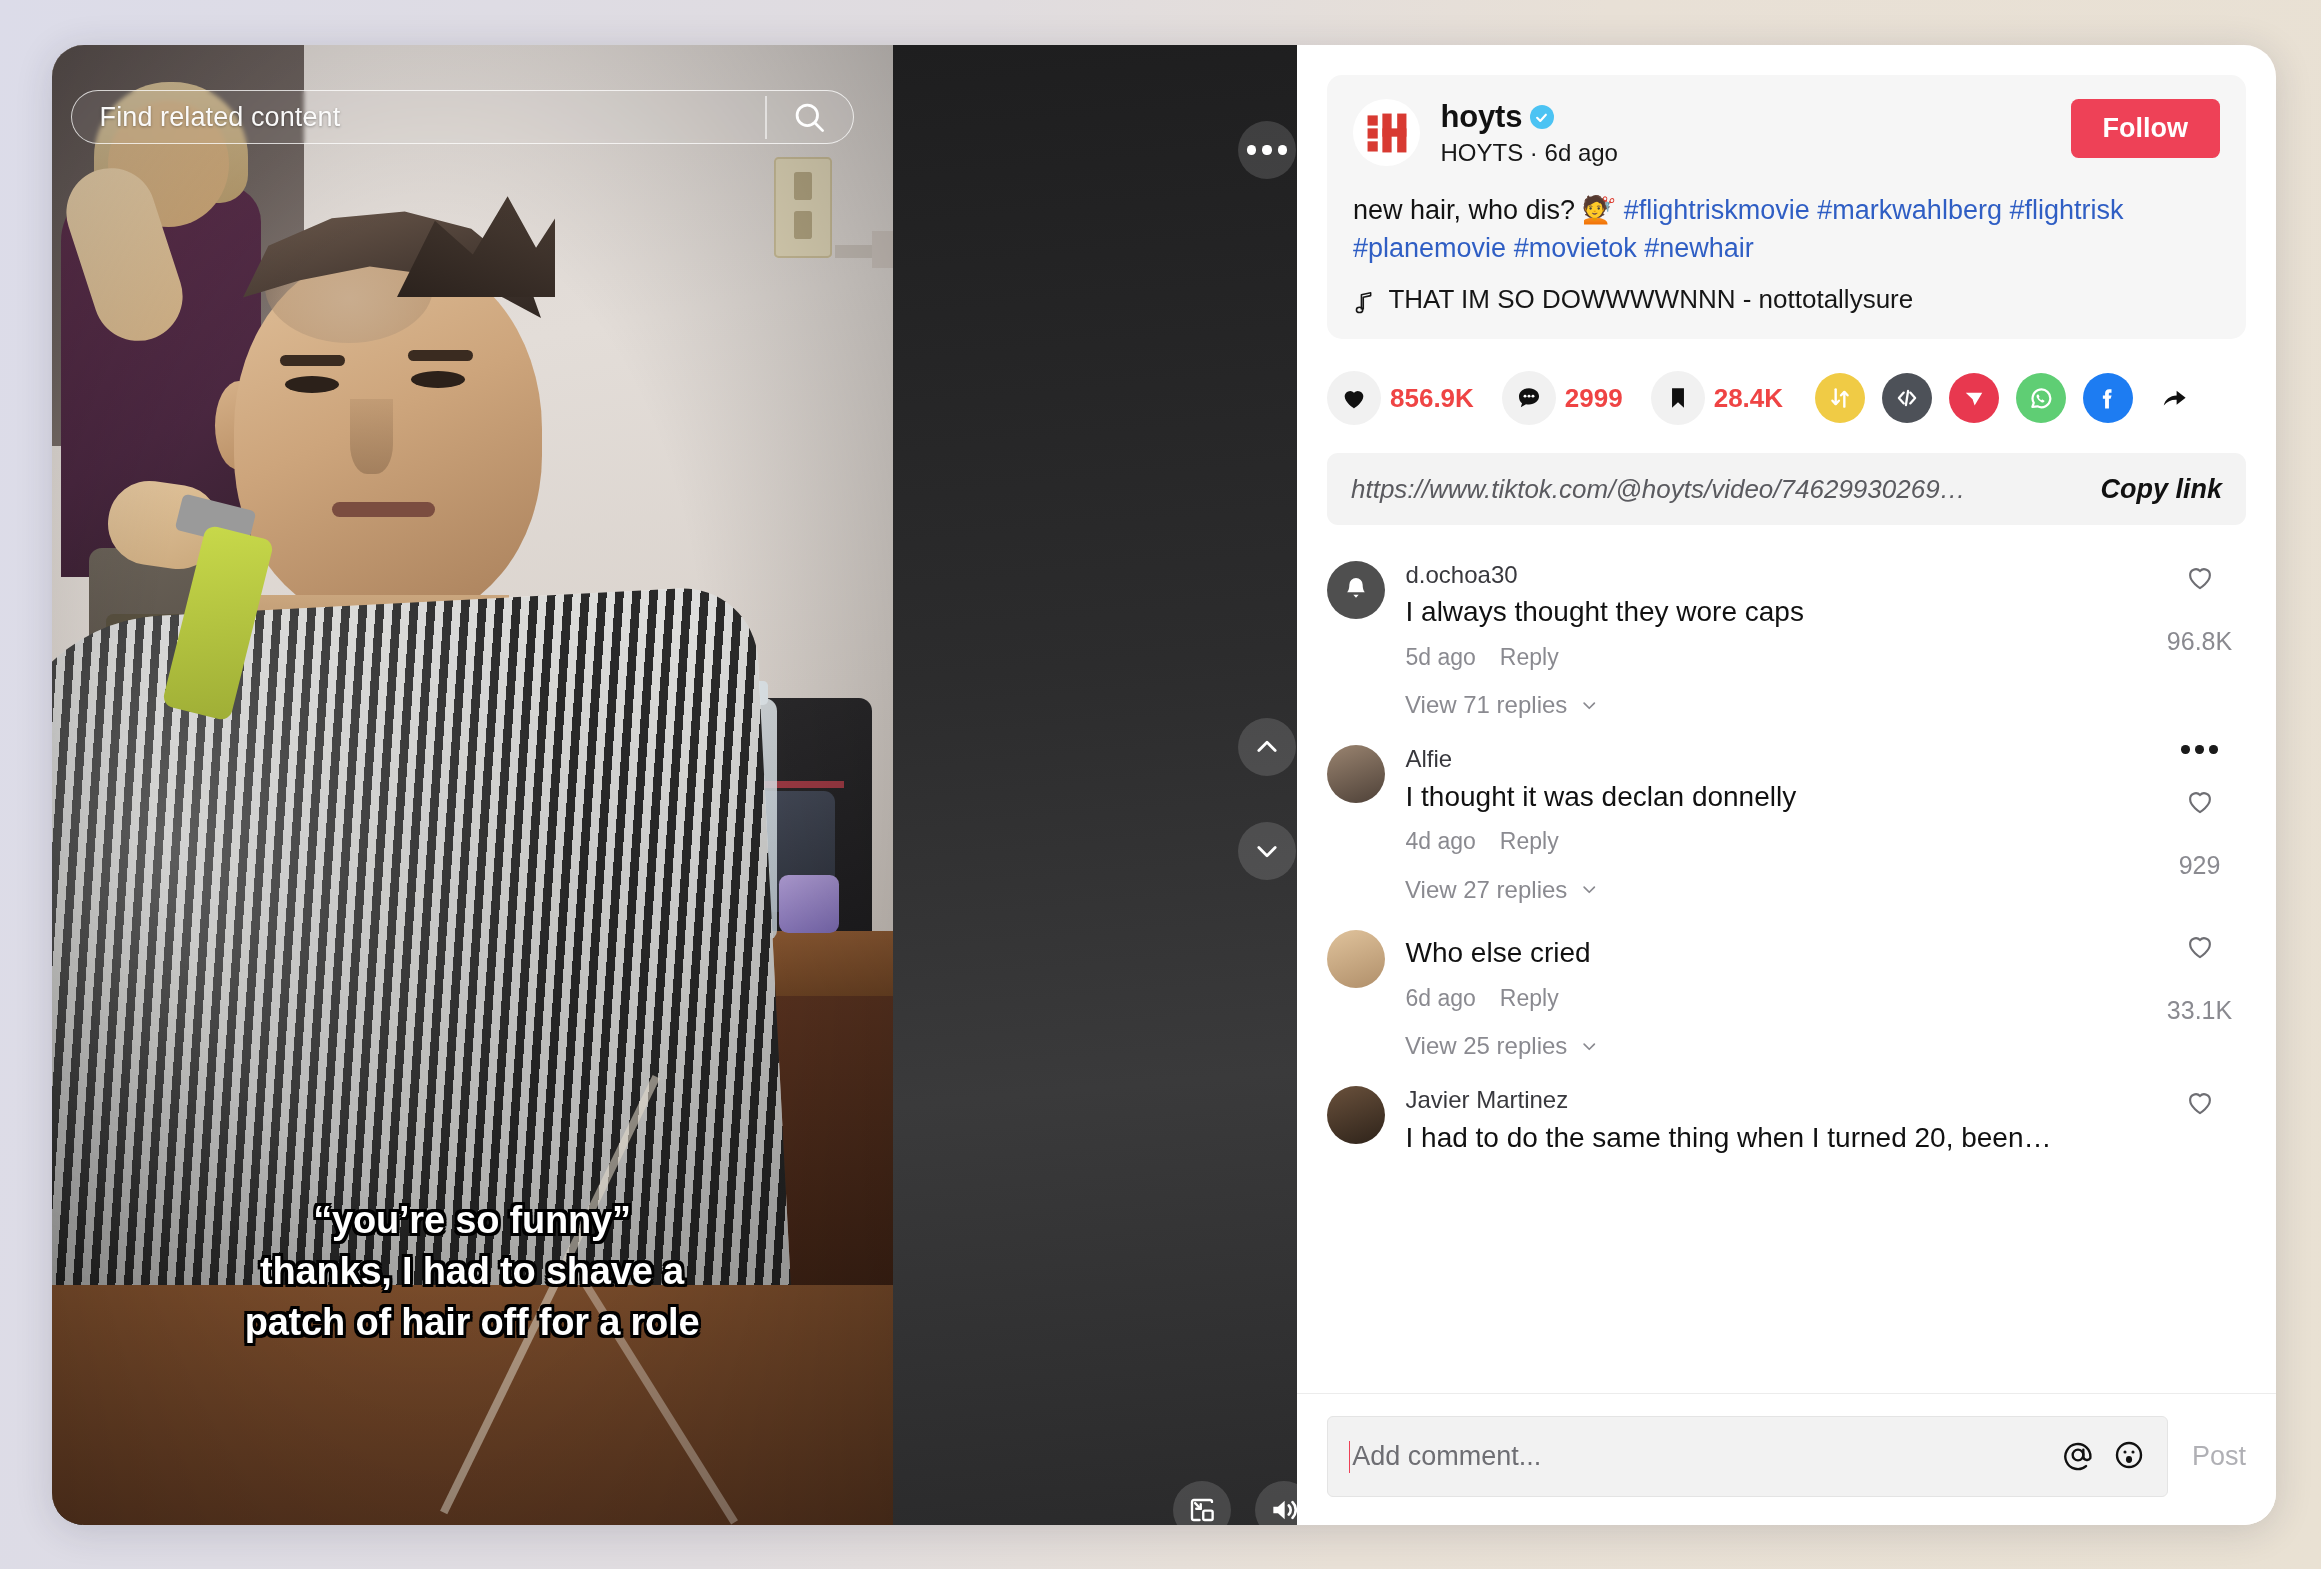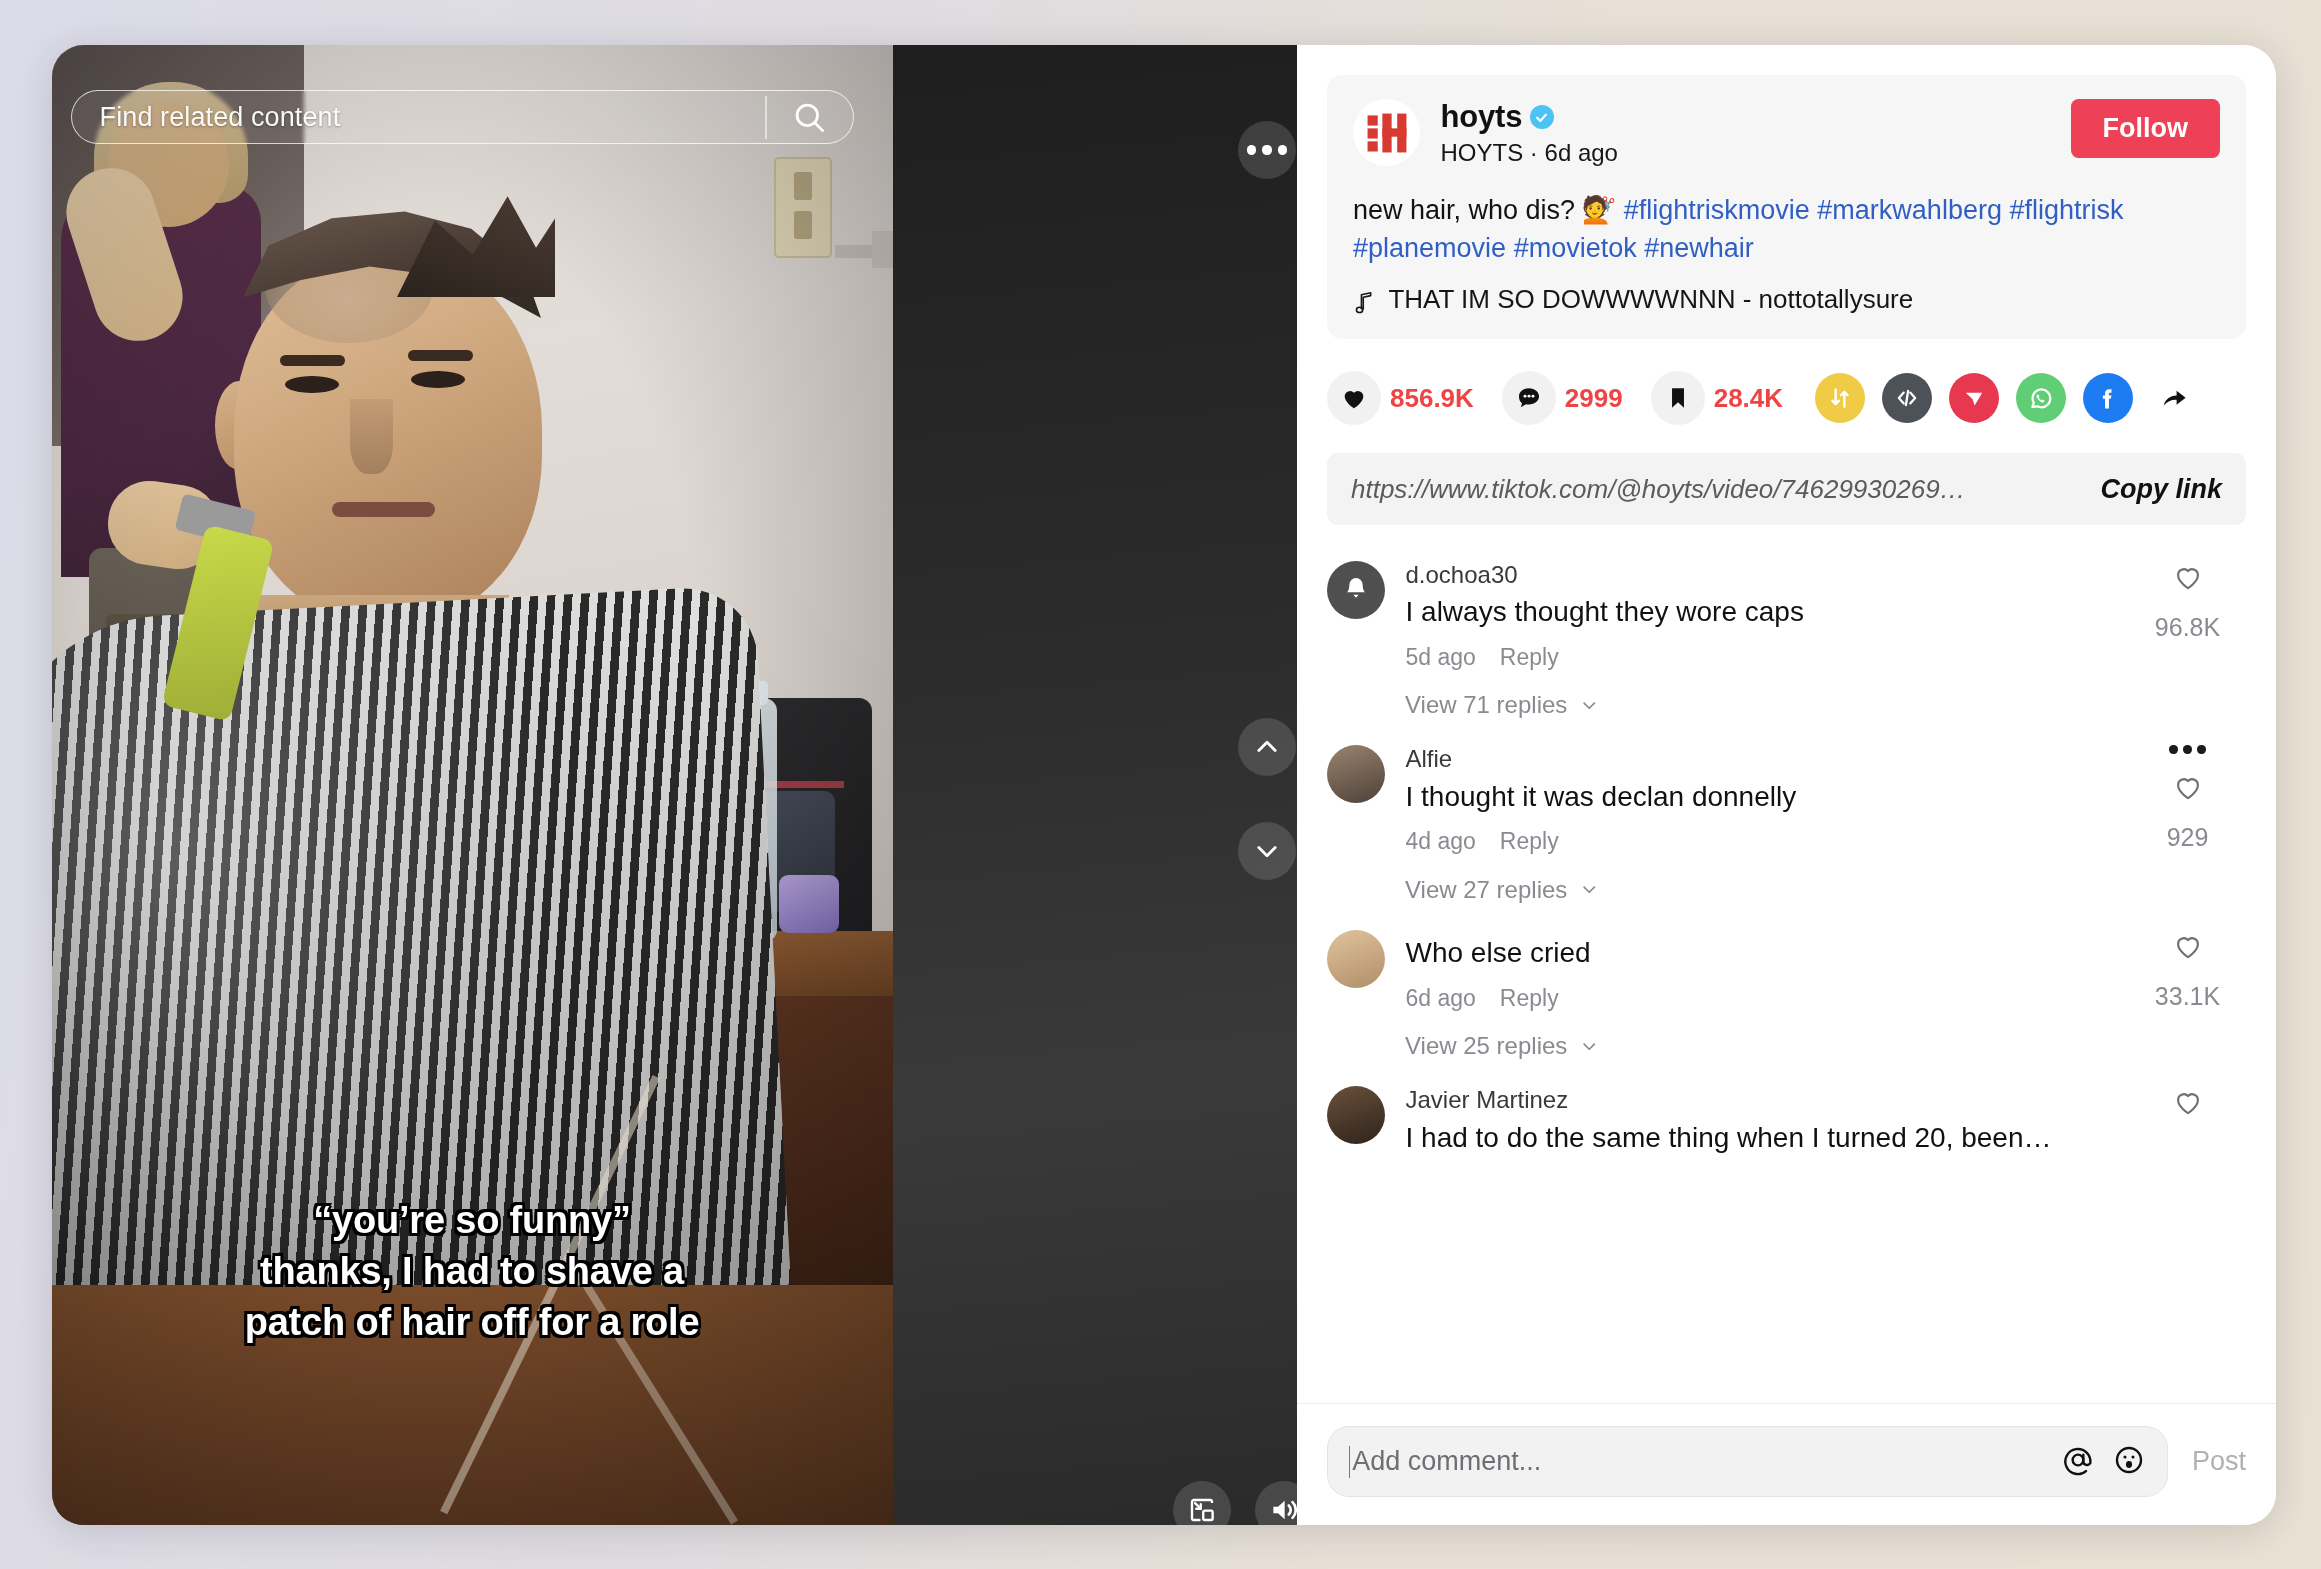--- a/index.html
+++ b/index.html
@@ -424,39 +424,39 @@
   .c-body { flex: 1; margin-left: 20.5px; padding-right: 103px; }
   .c-name { font-size: 24px; color: #38383d; }
   .c-text { font-size: 28px; color: #111; margin-top: 5.6px; line-height: 1.3; }
   .c-meta { margin-top: 13px; font-size: 23px; color: #8a8a90; display: flex; gap: 24px; }
   .c-meta span { cursor: pointer; }
   .c-replies {
     margin: 20.5px 0 0 78px; font-size: 24px; color: #8a8a90;
     display:flex; align-items:center; gap: 11.2px; cursor:pointer;
   }
   .c-right {
-    position: absolute; right: 12px; top: 26px;
+    position: absolute; right: 0; top: 26px;
     width: 93px; text-align: center;
-    display:flex; flex-direction:column; align-items:center; gap: 17px;
+    display:flex; flex-direction:column; align-items:center; gap: 31px;
   }
   .c-likes { font-size: 25px; color: #8a8a90; }
   .c-dots { display:flex; gap: 5.6px; }
   .c-dots i { width: 8.4px; height: 8.4px; border-radius:50%; background:#1b1b1b; display:block; }
 
   
   #composer {
     flex: none;
     background: #fff;
     border-top: 0.9px solid #ececec;
     padding: 22.4px 30px 28px 30px;
     display: flex; align-items: center;
   }
   #composer-box {
     flex: 1; background: #f2f2f2; border: 0.9px solid #e4e4e4;
-    border-radius: 22px; height: 71px;
+    border-radius: 6px; height: 81px;
     display:flex; align-items:center; padding: 0 22.4px 0 20.5px;
   }
   #comment-caret { width: 1.9px; height: 32px; background: #EE4157; margin-right: 1.9px; }
   #comment-input {
     flex: 1; border: none; background: transparent; outline: none;
     font-family: inherit; font-size: 27px; color: #111;
   }
   #comment-input::placeholder { color: #6e6e73; }
   #composer-icons { display:flex; align-items:center; gap: 18.6px; margin-left: 15px; }
   #post-btn {

